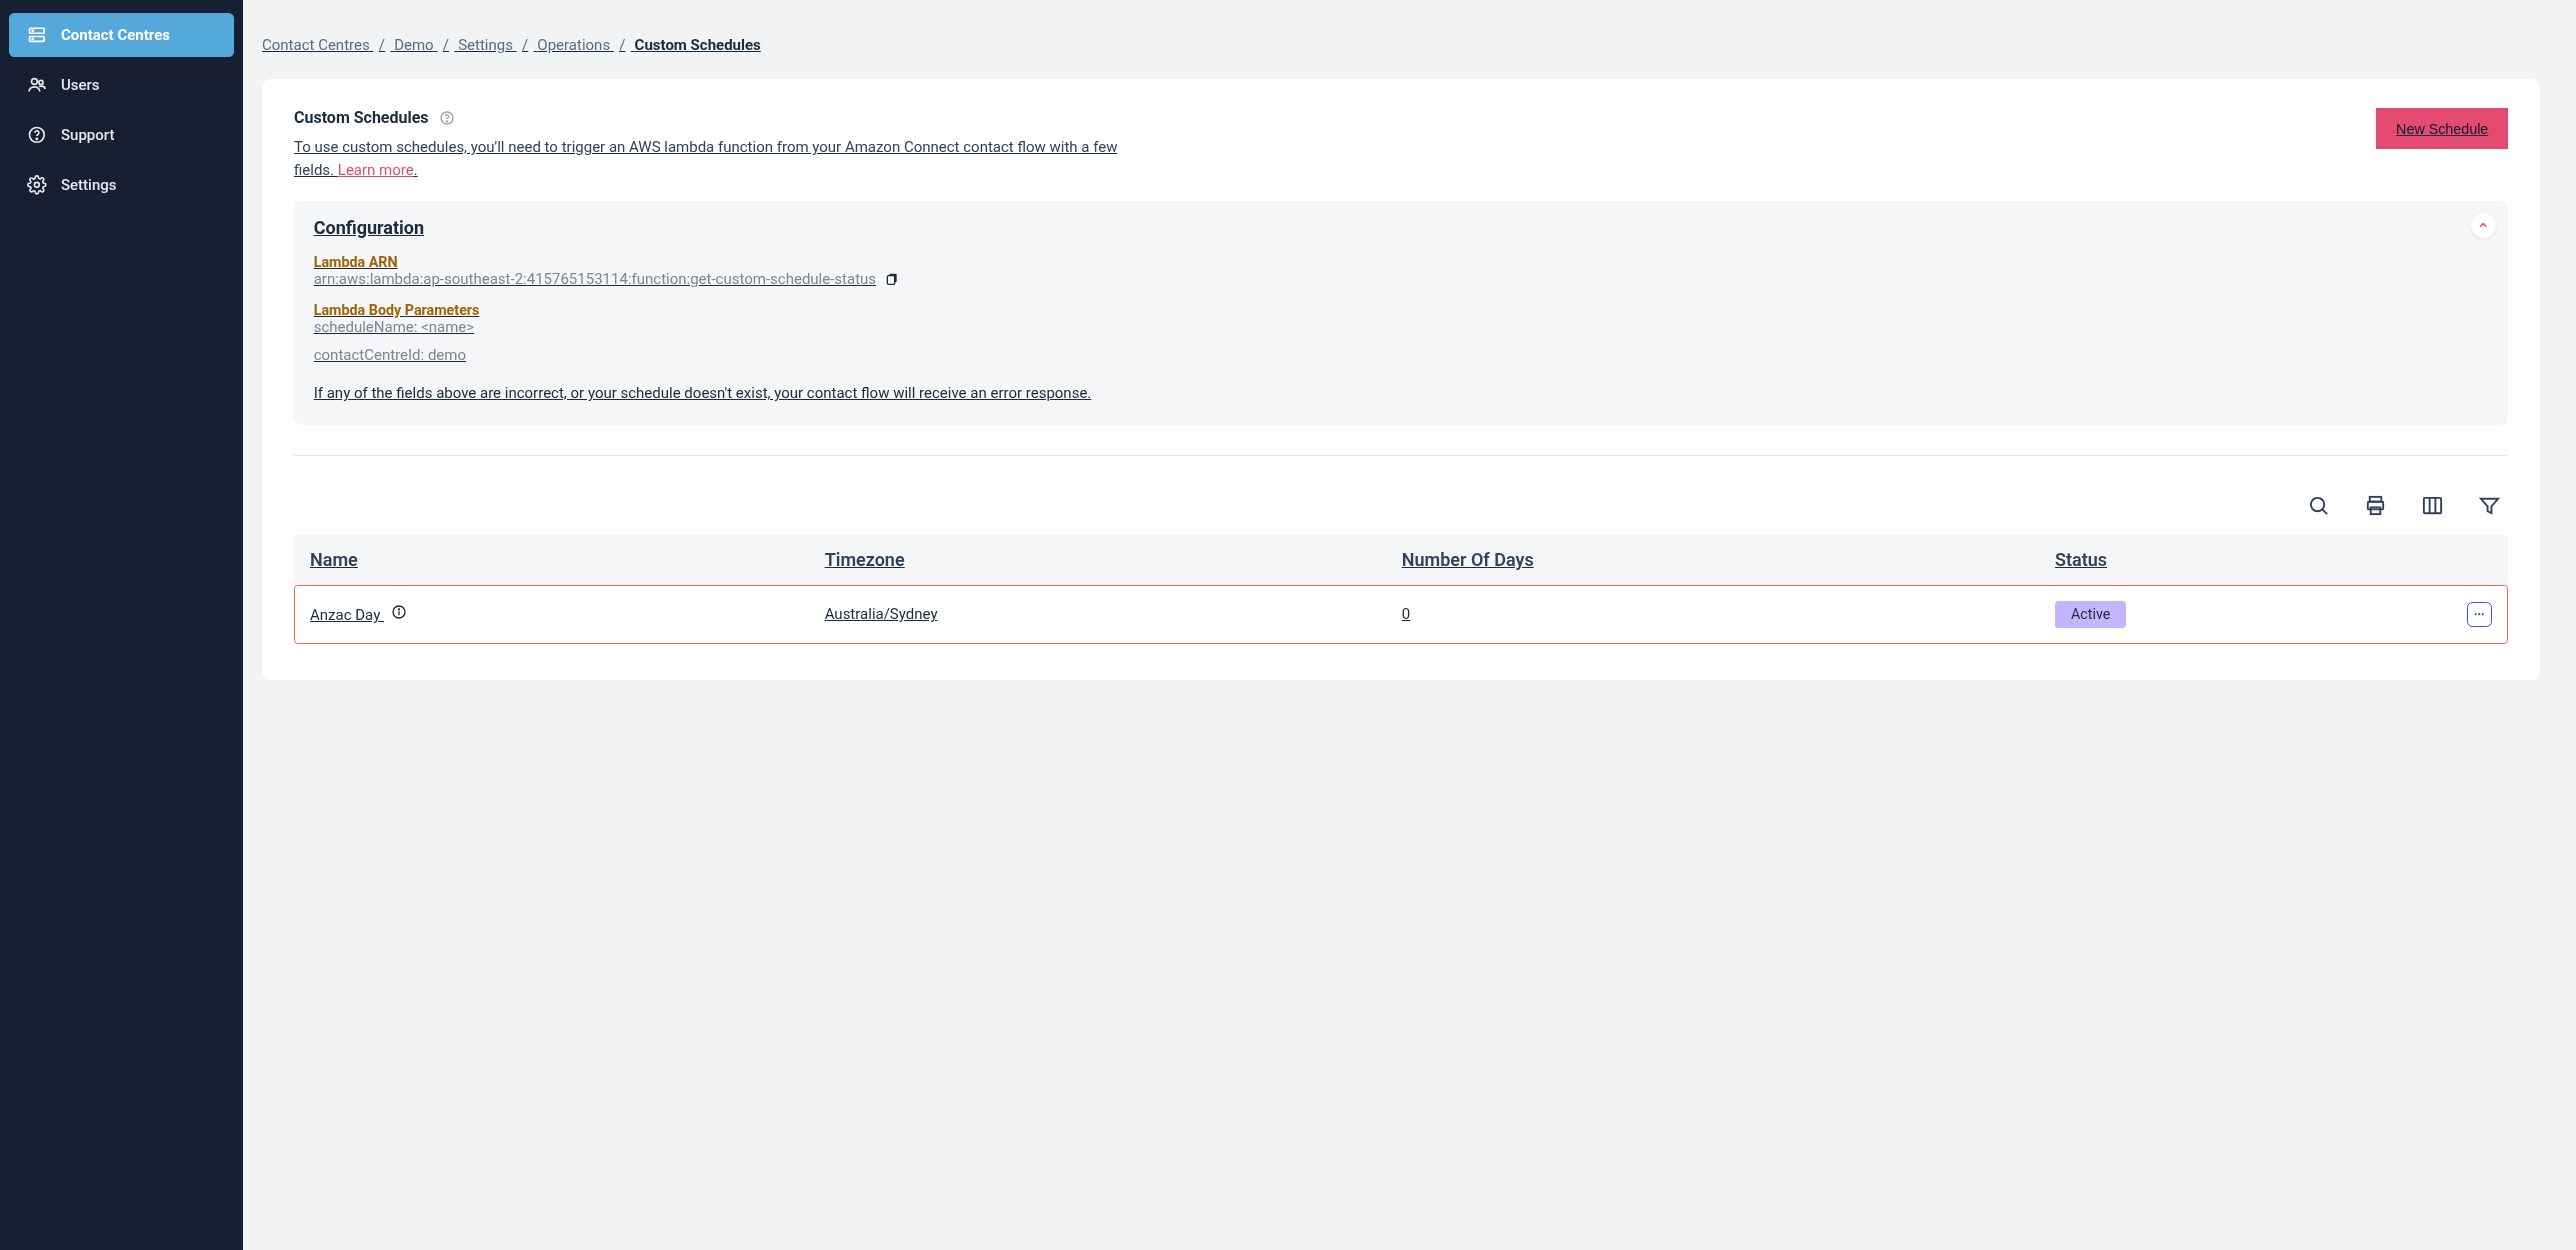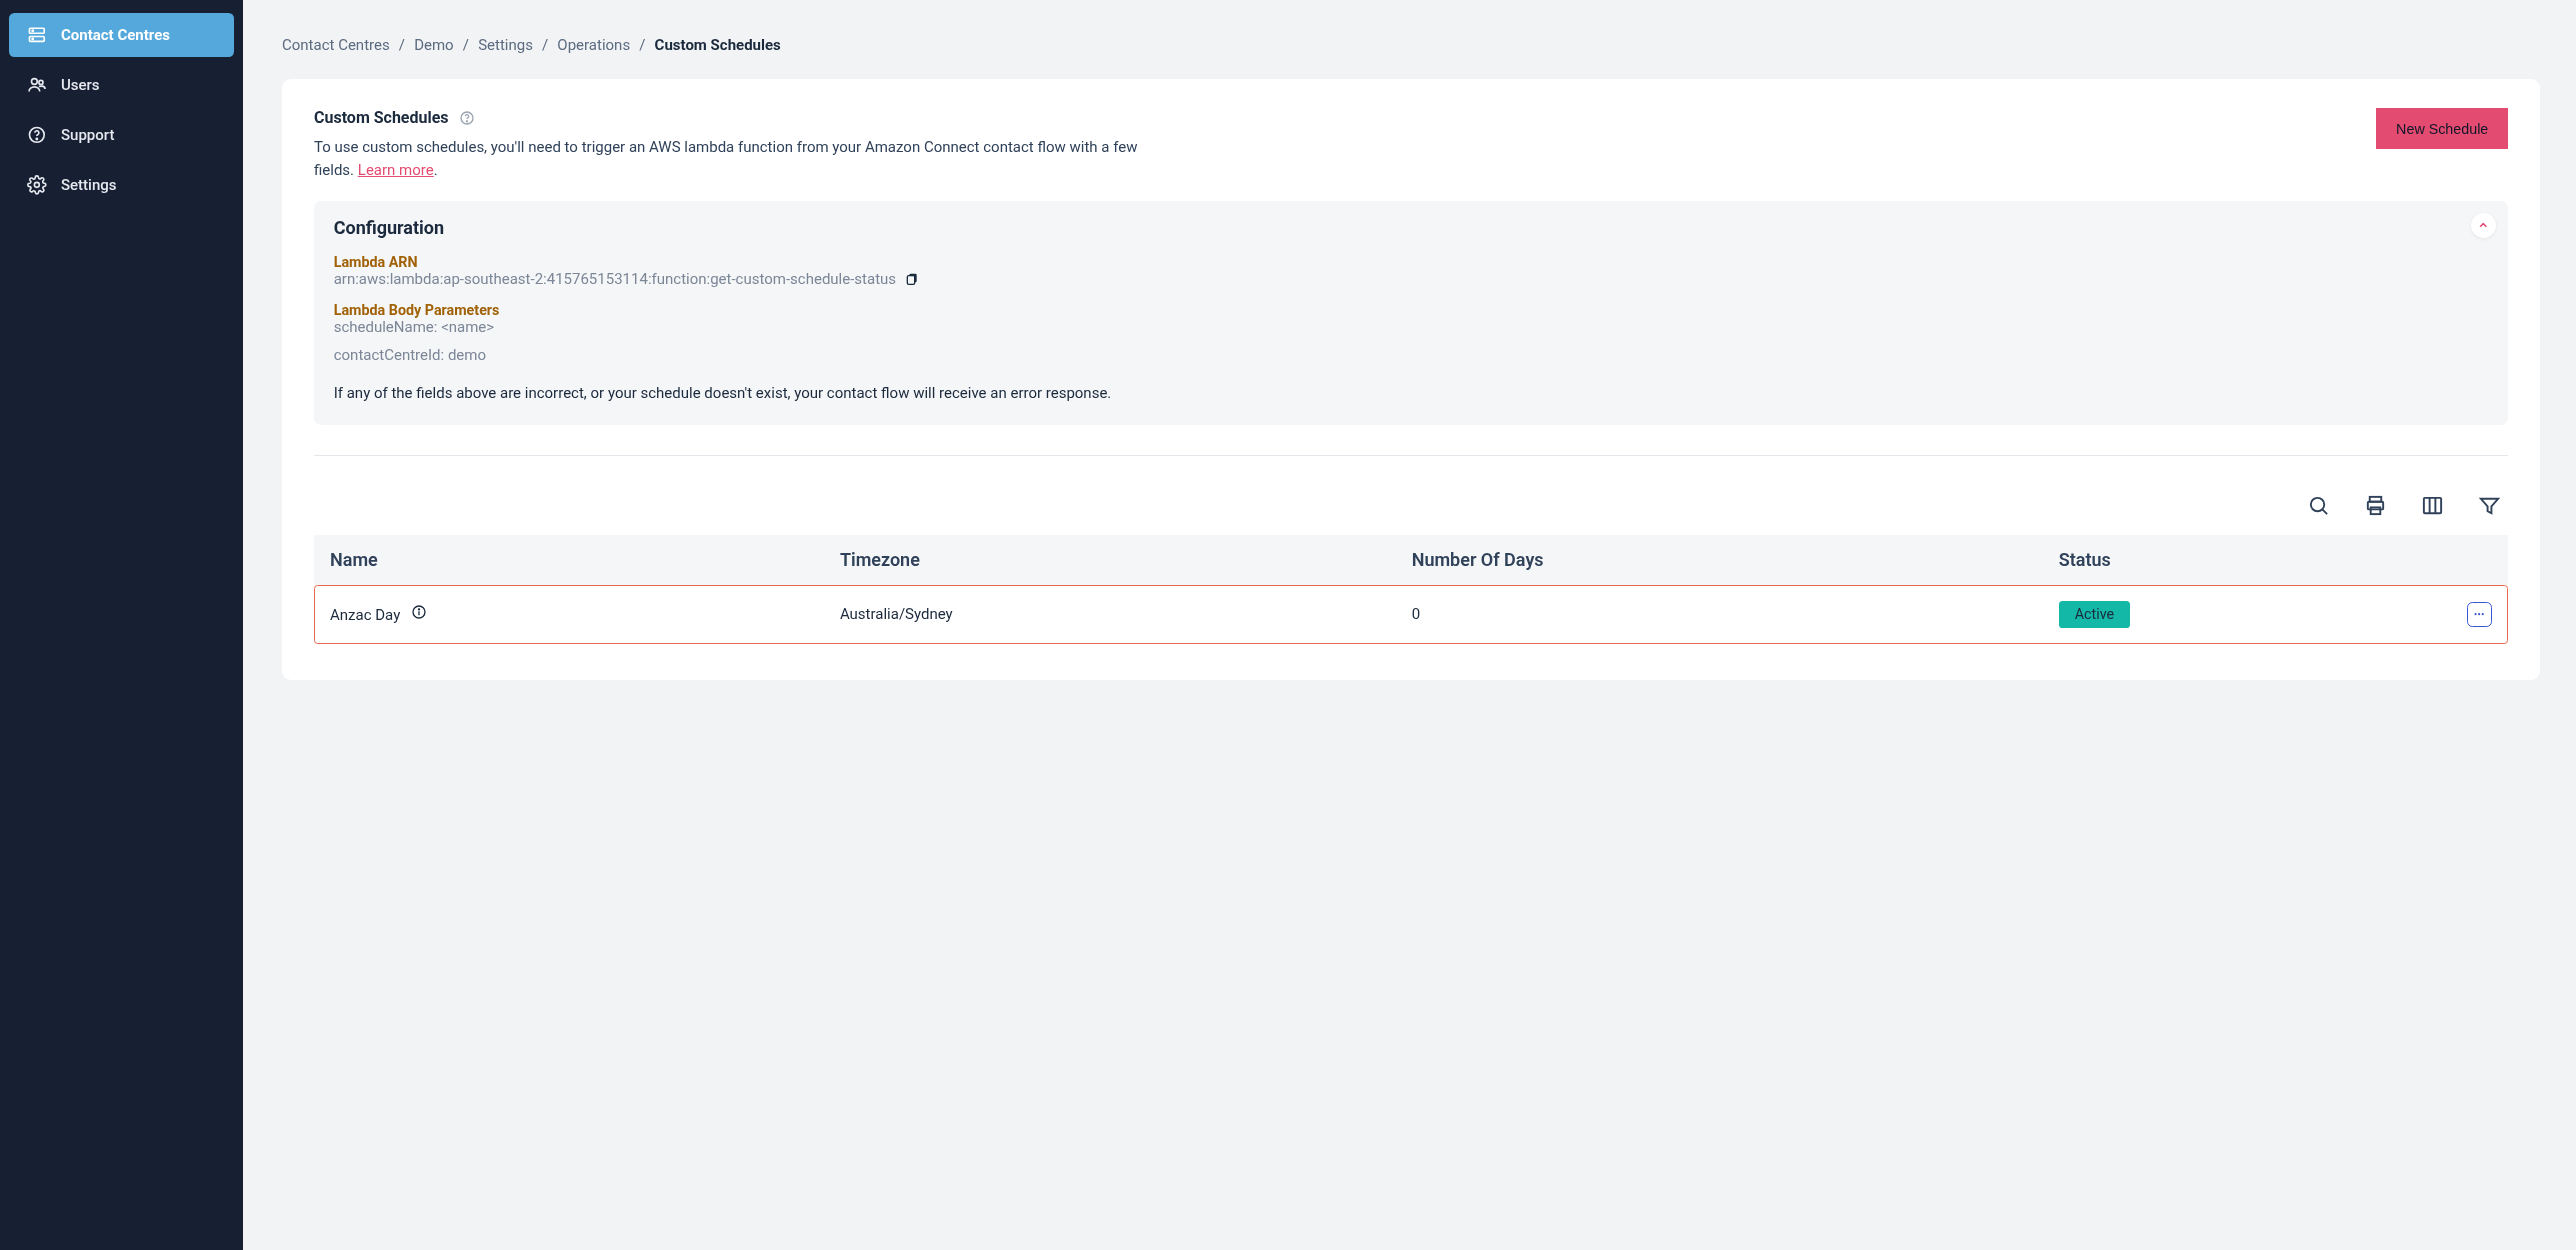--- a/index.html
+++ b/index.html
@@ -38,22 +38,23 @@
     display: inline-flex;
     align-items: center;
     justify-content: center;
     color: inherit;
   }
   .sidebar-item svg { width: 19.7px; height: 19.7px; }
 
   
   .main {
     flex: 1;
-    padding: 36px 36px 36px 39px;
+    padding: 36px 36px 36px 19px;
     overflow: auto;
+    text-decoration: underline;
   }
   .breadcrumb {
     font-size: 15px;
     color: #5b6b80;
     margin-bottom: 25px;
   }
   .breadcrumb .sep { margin: 0 5.4px; color: #5b6b80; }
   .breadcrumb .crumb { cursor: pointer; }
   .breadcrumb .current { color: #1b2a3d; font-weight: 700; }
 
@@ -196,21 +197,21 @@
   }
 
   .info-icon {
     display:inline-flex; width:16px; height:16px;
     align-items:center; justify-content:center;
     margin-left:7.2px;
     color:#1b2a3d;
   }
 
   .badge-active {
-    background:#14b8a6;
+    background:#c4b5fd;
     color:#1b2a3d;
     border-radius:3.6px;
     padding:5.4px 16px;
     font-size: 14.3px;
     display:inline-block;
   }
 
   .row-menu-btn {
     width:25px; height:25px;
     border:1.8px solid #3a55d1;

